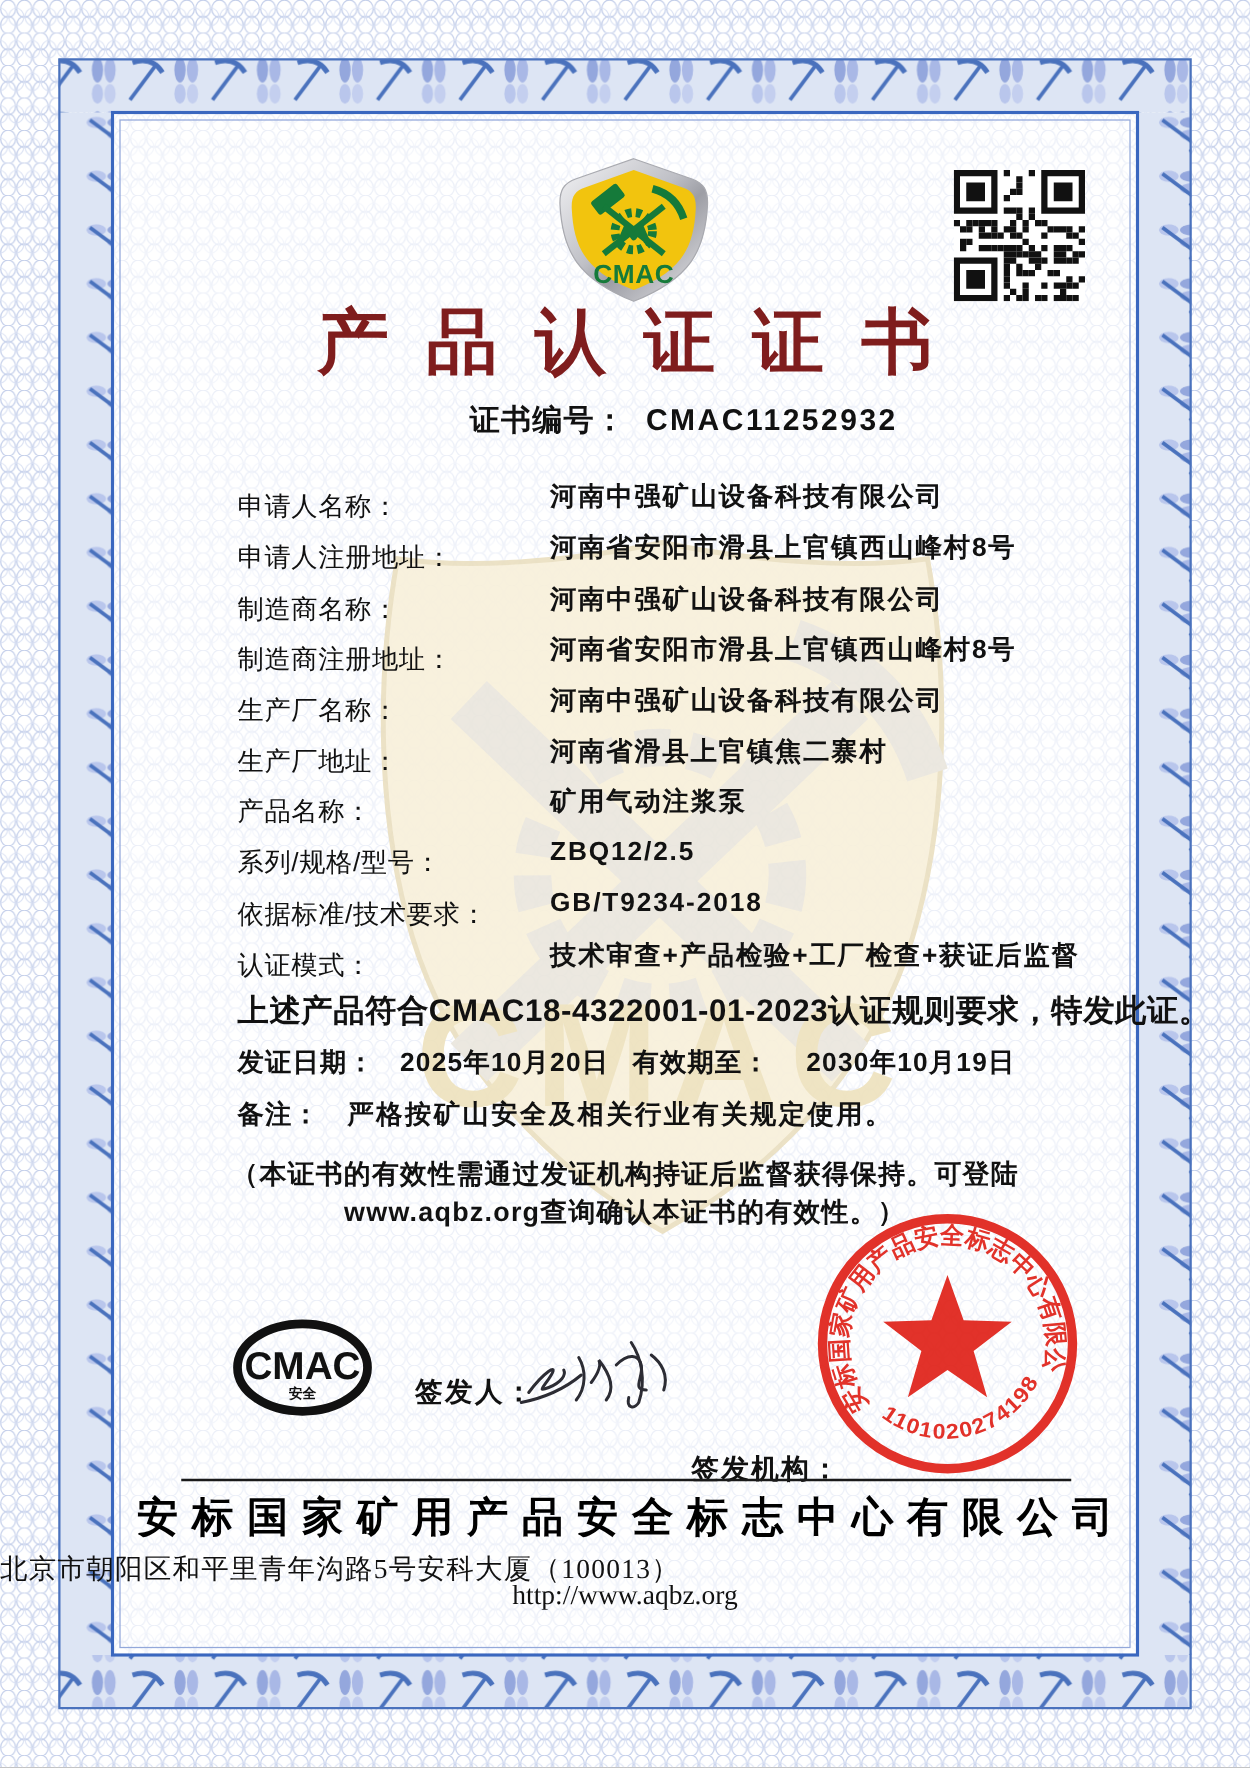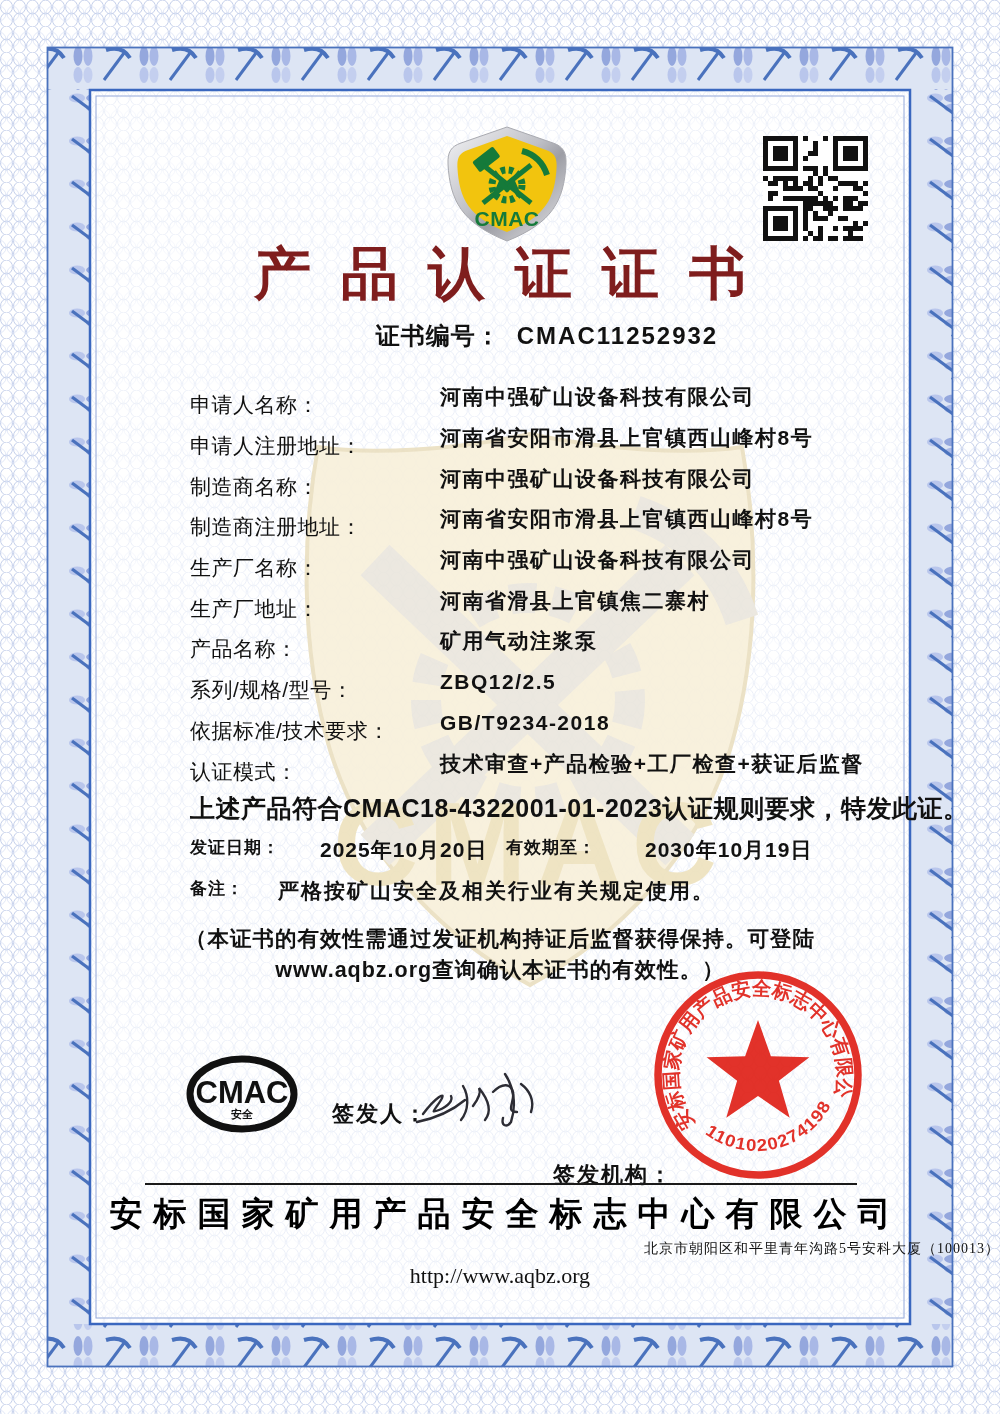--- a/index.html
+++ b/index.html
@@ -9,28 +9,28 @@
   .bg{position:absolute;left:0;top:0;}
   .title{top:236px;left:0;width:1000px;text-align:center;font-family:"Liberation Serif",serif;
          font-weight:bold;font-size:57px;letter-spacing:30px;text-indent:30px;color:#7f1d1d;white-space:nowrap;}
   .certno{top:320px;left:0;width:1000px;text-align:center;font-size:24px;font-weight:600;letter-spacing:1px;padding-left:47px;}
   .certno .num{margin-left:16px;letter-spacing:2px;font-weight:700;}
   #fields{top:377px;left:190px;width:660px;}
   .frow{display:flex;align-items:center;height:40.7px;}
   .flabel{flex:none;width:210px;font-size:21px;letter-spacing:.5px;font-weight:500;white-space:nowrap;margin-top:16px;}
   .fvalue{font-size:21px;font-weight:700;letter-spacing:1.5px;white-space:nowrap;margin-left:40px;}
   .statement{top:792px;left:190px;font-size:25px;font-weight:600;letter-spacing:.5px;white-space:nowrap;}
-  .dlab{font-size:17px;font-weight:600;letter-spacing:1px;white-space:nowrap;}
+  .dlab{font-size:21px;font-weight:600;letter-spacing:1px;white-space:nowrap;}
   .dval{font-size:21px;font-weight:700;letter-spacing:1px;white-space:nowrap;}
   .note{top:924px;left:20px;width:960px;text-align:center;font-size:21.5px;font-weight:700;
         line-height:31px;letter-spacing:1px;}
   .sep{top:1183px;left:145px;width:712px;height:2px;background:#1a1a1a;}
   .footco{top:1192px;left:0;width:1000px;text-align:center;font-size:33px;font-weight:700;
           letter-spacing:11px;text-indent:11px;color:#000;white-space:nowrap;}
-  .footaddr{top:1240px;left:0;width:1000px;text-align:right;font-size:14px;font-weight:500;
+  .footaddr{top:1240px;left:0;width:1000px;text-align:left;font-size:22px;font-weight:500;
             font-family:"Liberation Serif",serif;letter-spacing:1px;}
   .footurl{top:1263px;left:0;width:1000px;text-align:center;font-size:22px;
            font-family:Liberation Serif, serif;}
   .siglab{font-size:22px;font-weight:600;letter-spacing:2px;white-space:nowrap;}
 </style>
 </head>
 <body>
 
 <div class="page">
 

